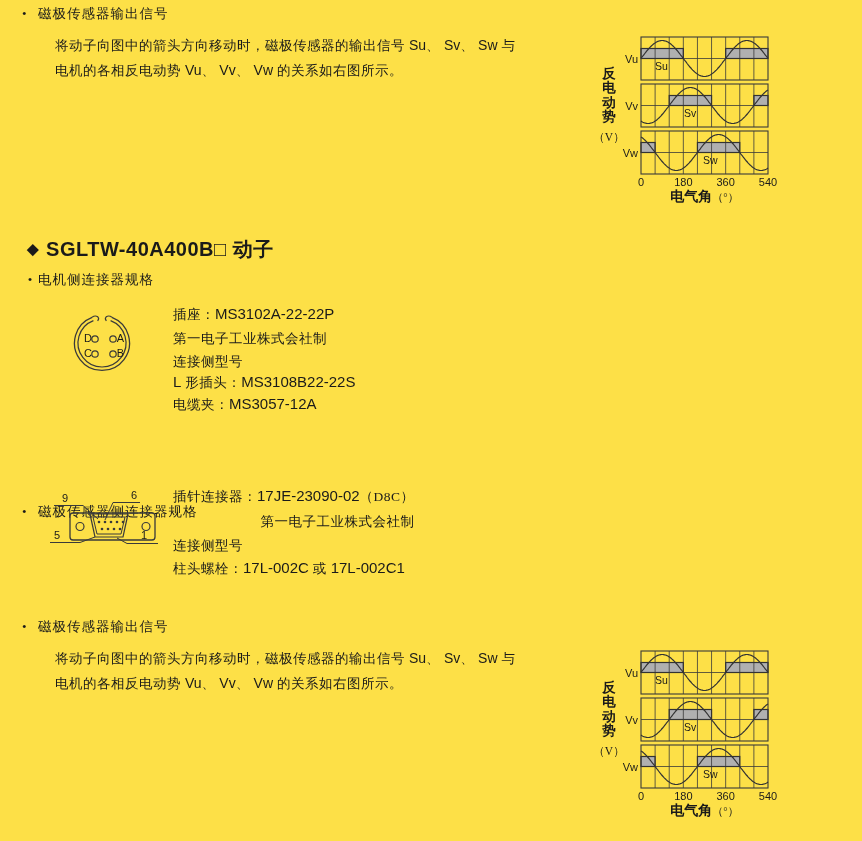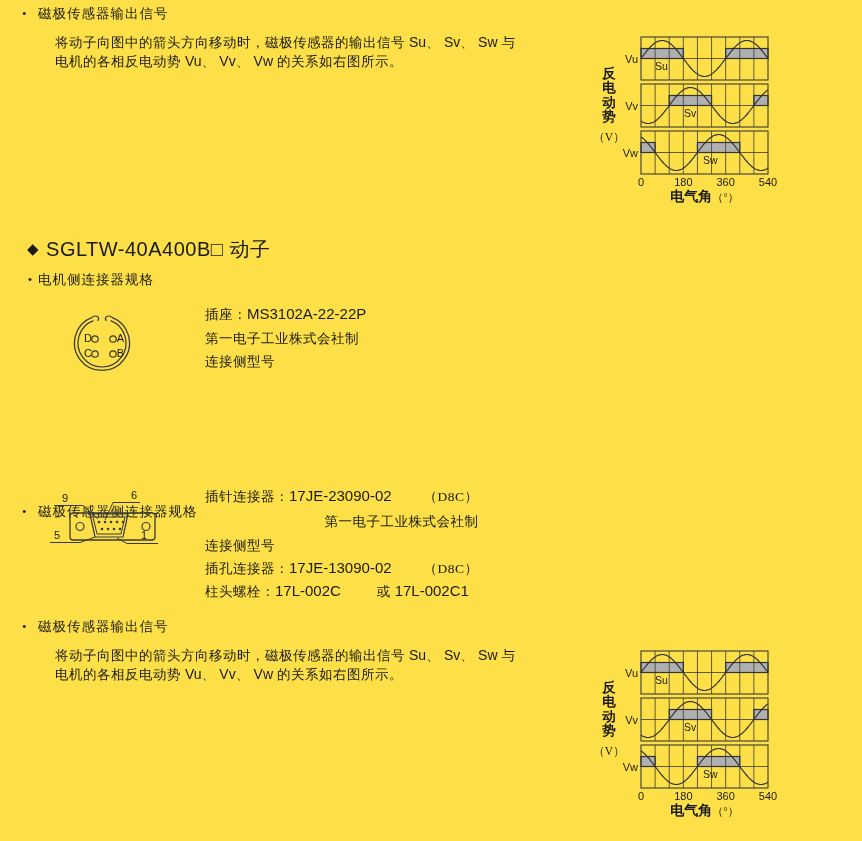--- a/index.html
+++ b/index.html
@@ -2,28 +2,28 @@
 <html><head>
 <meta charset="utf-8">
 <style>
   html,body{margin:0;padding:0;background:#fff;}
   .page{position:relative;width:862px;height:841px;background:#fde047;
         font-family:"Liberation Serif",serif;color:#1a1a1a;overflow:hidden;}
   .abs{position:absolute;}
   .nowrap{white-space:nowrap;}
   .bullet-dot{display:inline-block;width:16px;font-size:13px;}
   .bullet-title{font-size:13.5px;letter-spacing:1px;}
-  .heading{font-family:"Liberation Sans",sans-serif;font-weight:normal;font-size:20px;letter-spacing:0.5px;}
+  .heading{font-family:"Liberation Sans",sans-serif;font-weight:bold;font-size:20px;letter-spacing:0.5px;}
   .heading .seg-dia{font-size:15px;vertical-align:2px;margin-right:7px;}
   .heading .seg-head{font-family:"Liberation Sans",sans-serif;}
-  .para{line-height:19px;font-size:13.5px;}
+  .para{line-height:24px;font-size:13.5px;}
   .para .seg-cjk{font-family:"Liberation Serif",serif;letter-spacing:0.5px;}
   .para .seg-lat{font-family:"Liberation Sans",sans-serif;font-size:14px;}
   .spec-block .spec-line{white-space:nowrap;}
-  .spec-block .seg-cjk{font-family:"Liberation Serif",serif;font-size:13.5px;letter-spacing:0.5px;margin-left:32px;}
+  .spec-block .seg-cjk{font-family:"Liberation Serif",serif;font-size:13.5px;letter-spacing:0.5px;}
   .spec-block .seg-lat{font-family:"Liberation Sans",sans-serif;font-size:15px;margin-top:12px;}
   .block-a1{line-height:22.5px;}
   .block-b1{line-height:20.4px;}
   .block-a2{line-height:23.5px;text-align:right;}
   .block-b2{line-height:21.8px;}
   svg{display:block;}
   svg text{fill:#1a1a1a;}
   .diagram-label{font-family:"Liberation Sans",sans-serif;font-size:11px;}
 </style>
 </head>
@@ -133,20 +133,22 @@
       <text x="48.5" y="45" text-anchor="middle" font-size="7.5" class="diagram-label">B</text>
     </svg>
   </div>
 
   <div class="abs spec-block block-a1" style="left:173px;top:303px;">
       <div class="spec-line"><span class="seg-cjk">插座：</span><span class="seg-lat">MS3102A-22-22P</span></div>
       <div class="spec-line"><span class="seg-cjk">第一电子工业株式会社制</span></div>
     </div>
   <div class="abs spec-block block-b1" style="left:173px;top:351px;">
       <div class="spec-line"><span class="seg-cjk">连接侧型号</span></div>
+      <div class="spec-line"><span class="seg-lat">L</span><span class="seg-cjk"> 形插头：</span><span class="seg-lat">MS3108B22-22S</span></div>
+      <div class="spec-line"><span class="seg-cjk">电缆夹：</span><span class="seg-lat">MS3057-12A</span></div>
     </div>
 
   <div class="abs nowrap" style="left:22px;top:458px;margin-top:44px;">
     <span class="bullet-dot">•</span><span class="bullet-title">磁极传感器侧连接器规格</span>
   </div>
 
   <div class="abs" style="left:48px;top:486px;">
     <svg width="115" height="62" viewBox="0 0 115 62">
       <rect x="22" y="27" width="85" height="27" rx="3" fill="none" stroke="#3a3a3a" stroke-width="1.3"></rect>
       <circle cx="32" cy="40.5" r="4" fill="none" stroke="#3a3a3a" stroke-width="1.2"></circle>
@@ -178,21 +180,20 @@
       <line x1="79" y1="57.5" x2="69" y2="52" stroke="#3a3a3a" stroke-width="1"></line>
     </svg>
   </div>
 
   <div class="abs spec-block block-a2" style="left:173px;top:484px;">
       <div class="spec-line"><span class="seg-cjk">插针连接器：</span><span class="seg-lat">17JE-23090-02</span><span class="seg-cjk">（D8C）</span></div>
       <div class="spec-line"><span class="seg-cjk">第一电子工业株式会社制</span></div>
     </div>
   <div class="abs spec-block block-b2" style="left:173px;top:534px;">
       <div class="spec-line"><span class="seg-cjk">连接侧型号</span></div>
-      <div class="spec-line"><span class="seg-cjk">插孔连接器：</span><span class="seg-lat">17JE-13090-02</span><span class="seg-cjk">（D8C）</span></div>
       <div class="spec-line"><span class="seg-cjk">柱头螺栓：</span><span class="seg-lat">17L-002C</span><span class="seg-cjk"> 或 </span><span class="seg-lat">17L-002C1</span></div>
     </div>
 
   <div class="abs nowrap" style="left:22px;top:617px;">
     <span class="bullet-dot">•</span><span class="bullet-title">磁极传感器输出信号</span>
   </div>
   <div class="abs para nowrap" style="left:55px;top:646px;">
     <div><span class="seg-cjk">将动子向图中的箭头方向移动时，磁极传感器的输出信号 </span><span class="seg-lat">Su</span><span class="seg-cjk">、 </span><span class="seg-lat">Sv</span><span class="seg-cjk">、 </span><span class="seg-lat">Sw</span><span class="seg-cjk"> 与</span></div>
     <div><span class="seg-cjk">电机的各相反电动势 </span><span class="seg-lat">Vu</span><span class="seg-cjk">、 </span><span class="seg-lat">Vv</span><span class="seg-cjk">、 </span><span class="seg-lat">Vw</span><span class="seg-cjk"> 的关系如右图所示。</span></div>
   </div>

